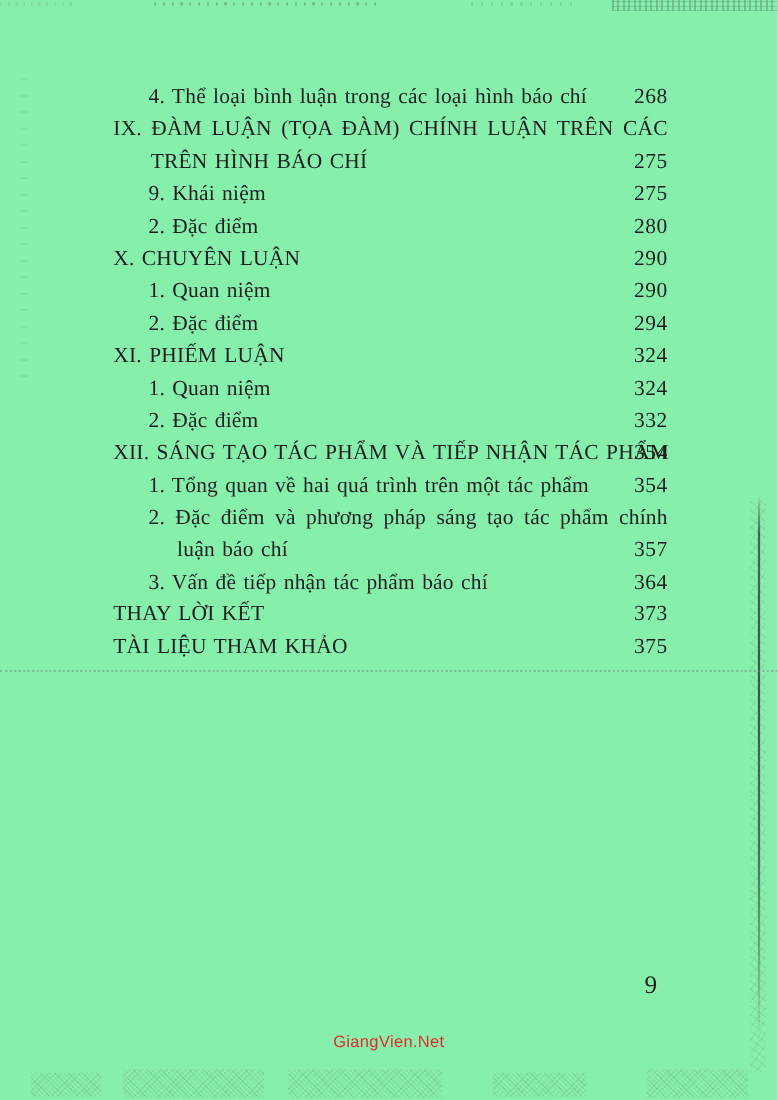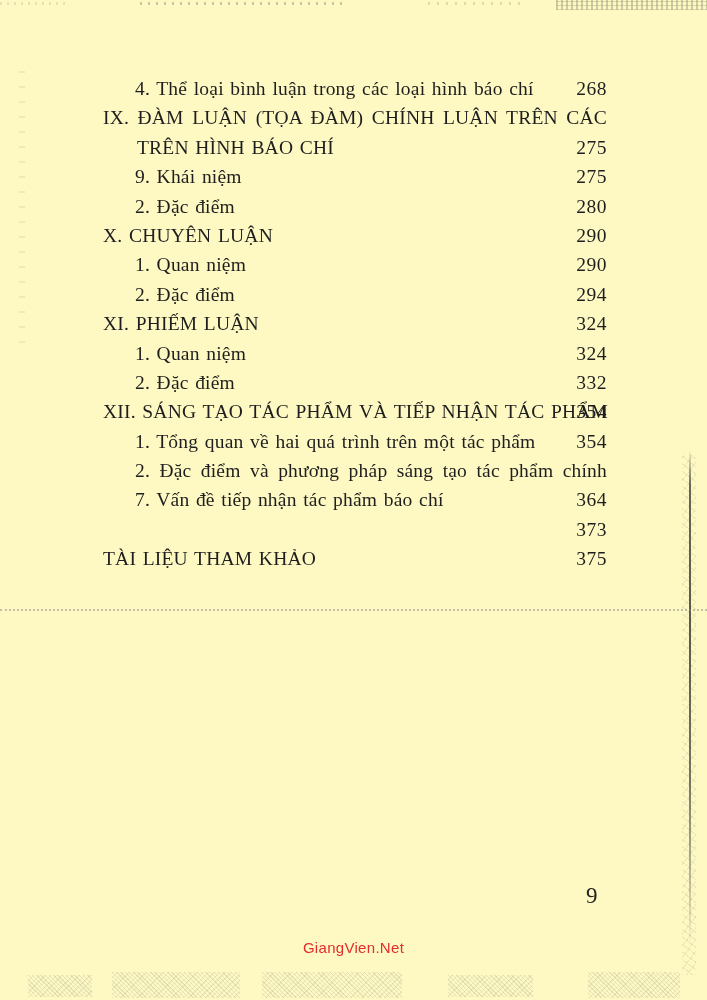--- a/index.html
+++ b/index.html
@@ -1,21 +1,21 @@
 <!DOCTYPE html>
 <html><head>
 <meta charset="utf-8">
 <style>
   html, body { margin: 0; padding: 0; background: #e8e8e8; }
   .sheet {
     position: relative;
     width: 707px;
     height: 1000px;
     margin: 0 auto;
-    background: #fef9c3;
+    background: #86efac;
     overflow: hidden;
     font-family: "Liberation Serif", "DejaVu Serif", serif;
     color: #1e1e1e;
   }
 
   
   .toc {
     position: absolute;
     left: 103px;
     top: 74px;
@@ -183,26 +183,27 @@
         <div class="line"><span class="txt">2. Đặc điểm</span><span class="pg">332</span></div>
       </div>
       <div class="entry chapter">
         <div class="line"><span class="txt">XII. SÁNG TẠO TÁC PHẨM VÀ TIẾP NHẬN TÁC PHẨM</span><span class="pg">354</span></div>
       </div>
       <div class="entry item">
         <div class="line"><span class="txt">1. Tổng quan về hai quá trình trên một tác phẩm</span><span class="pg">354</span></div>
       </div>
       <div class="entry item">
         <div class="line just"><span class="txt">2. Đặc điểm và phương pháp sáng tạo tác phẩm chính</span></div>
-      </div>
-      <div class="entry item">
-        <div class="line"><span class="txt">7. Vấn đề tiếp nhận tác phẩm báo chí</span><span class="pg">364</span></div>
-      </div>
-      <div class="entry chapter">
-        <div class="line"><span class="pg">373</span></div>
+        <div class="line cont"><span class="txt">luận báo chí</span><span class="pg">357</span></div>
+      </div>
+      <div class="entry item">
+        <div class="line"><span class="txt">3. Vấn đề tiếp nhận tác phẩm báo chí</span><span class="pg">364</span></div>
+      </div>
+      <div class="entry chapter">
+        <div class="line"><span class="txt">THAY LỜI KẾT</span><span class="pg">373</span></div>
       </div>
       <div class="entry chapter">
         <div class="line"><span class="txt">TÀI LIỆU THAM KHẢO</span><span class="pg">375</span></div>
       </div>
     </div>
 
   <div class="dotted-rule"></div>
 
   <div class="folio">9</div>
 

